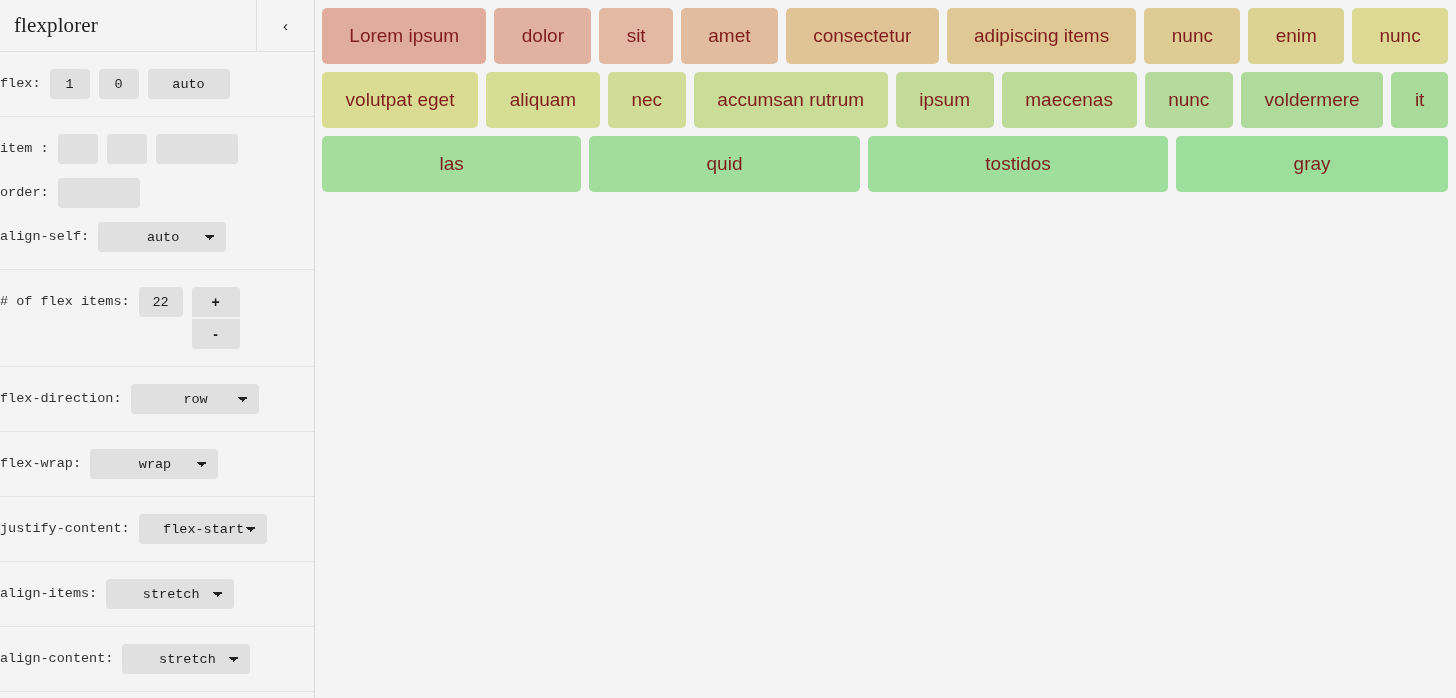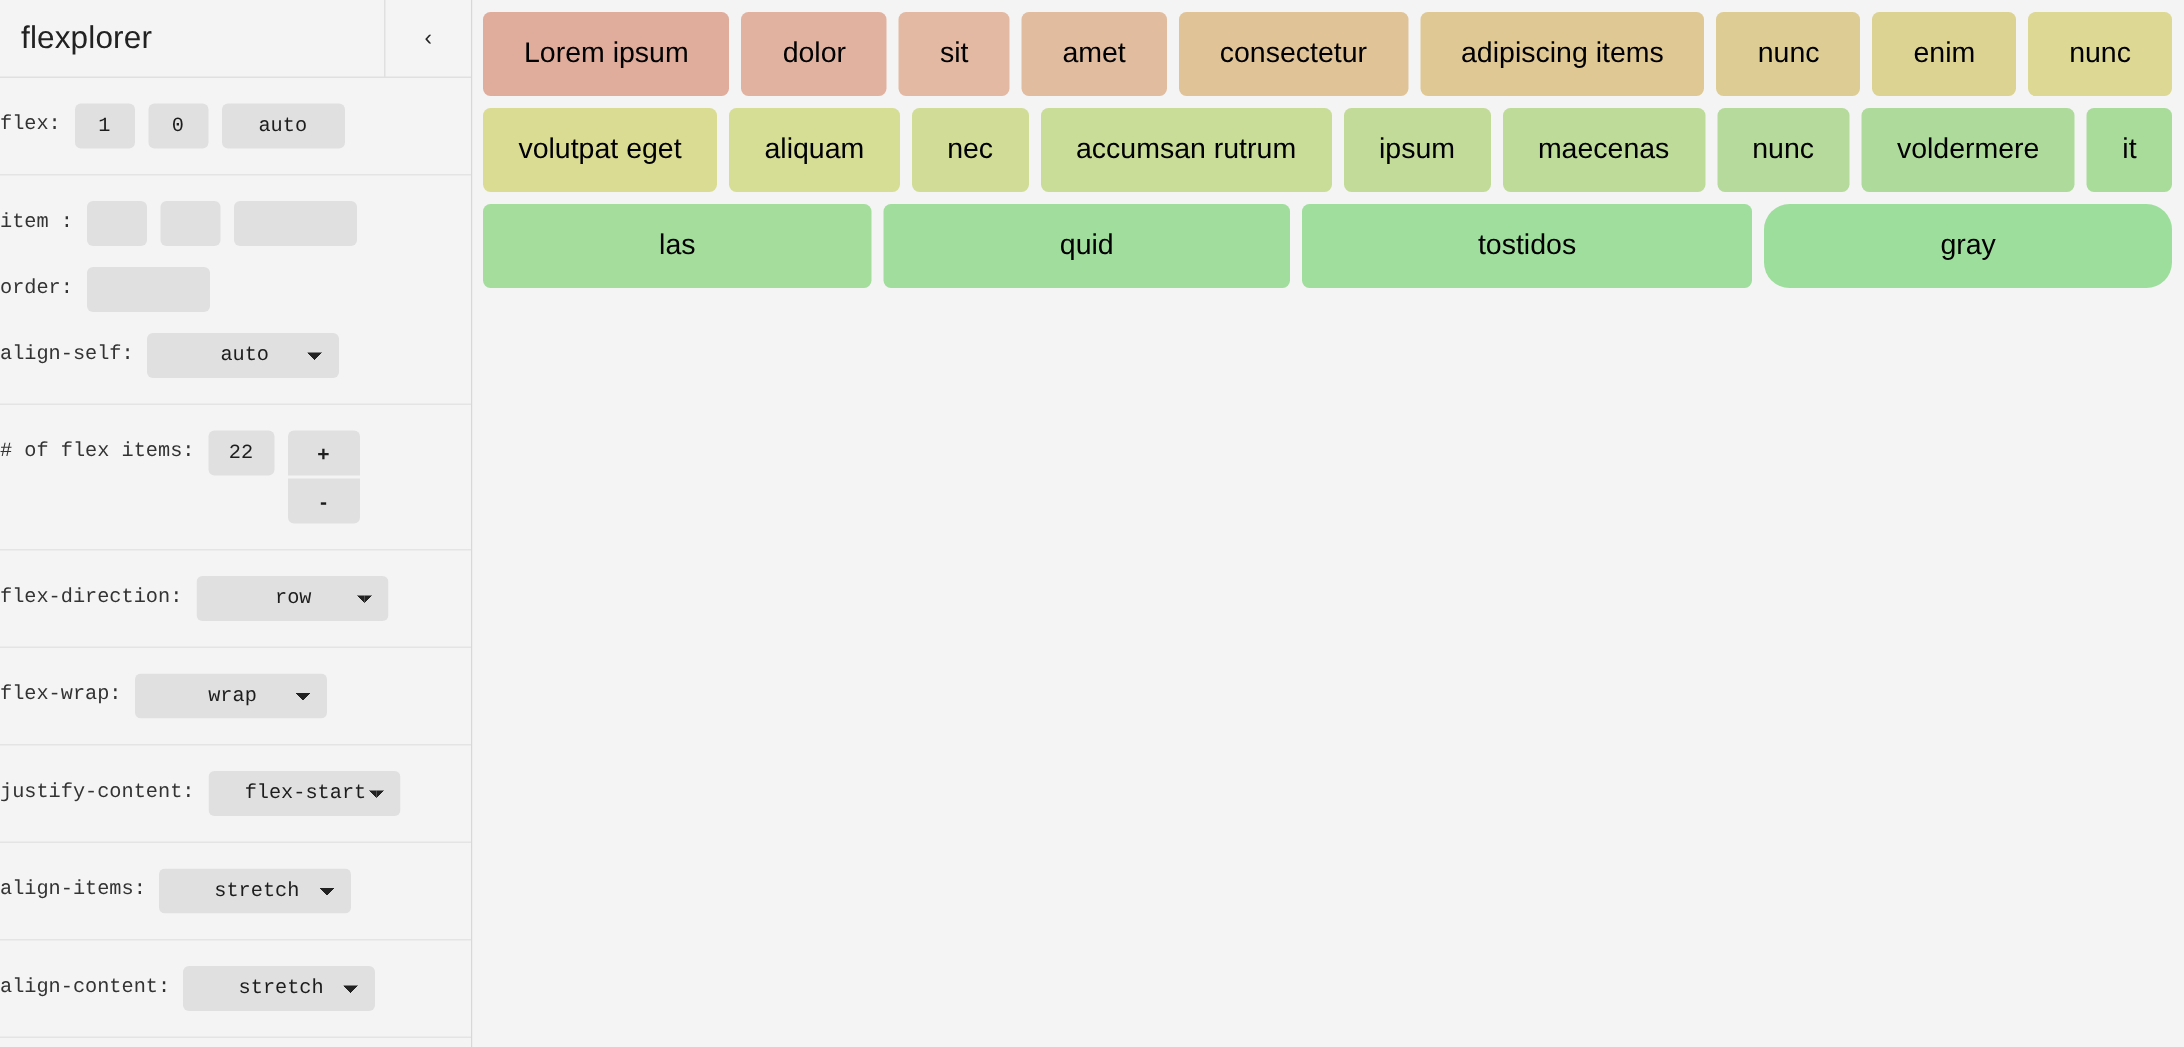--- a/index.html
+++ b/index.html
@@ -35,21 +35,21 @@
     min-height: 52px;
     display: flex;
     align-items: center;
     border-bottom: 1px solid #e0e0e0;
   }
   .sb-title {
     flex: 1;
     padding-left: 14px;
     font-size: 21px;
     color: #222;
-    font-family: Liberation Sans, sans-serif;
+    font-family: Liberation Serif, serif;
     letter-spacing: 0.1px;
   }
   .sb-collapse {
     width: 58px;
     height: 52px;
     border-left: 1px solid #e0e0e0;
     display: flex;
     align-items: center;
     justify-content: center;
     cursor: pointer;
@@ -177,21 +177,21 @@
     margin: 0 8px 8px 0;
     height: 56px;
     min-height: 56px;
     max-height: 56px;
     border-radius: 5px;
     display: flex;
     align-items: center;
     justify-content: center;
     font-family: "Liberation Sans", sans-serif;
     font-size: 19px;
-    color: #000000;
+    color: #7f1d1d;
     padding: 0 22px;
     white-space: nowrap;
     cursor: default;
   }
 </style>
 </head>
 <body>
 
 <div id="app">
 
@@ -340,19 +340,19 @@
         </div>
         <div class="flex-item" style="background: rgb(164, 221, 156);">
           <span>las</span>
         </div>
         <div class="flex-item" style="background: rgb(161, 221, 156);">
           <span>quid</span>
         </div>
         <div class="flex-item" style="background: rgb(159, 222, 156);">
           <span>tostidos</span>
         </div>
-        <div class="flex-item" style="background: rgb(158, 222, 156); border-radius: 17px;">
+        <div class="flex-item" style="background: rgb(158, 222, 156);">
           <span>gray</span>
         </div>
       </div>
   </main>
 
 </div>
 
 </body></html>

